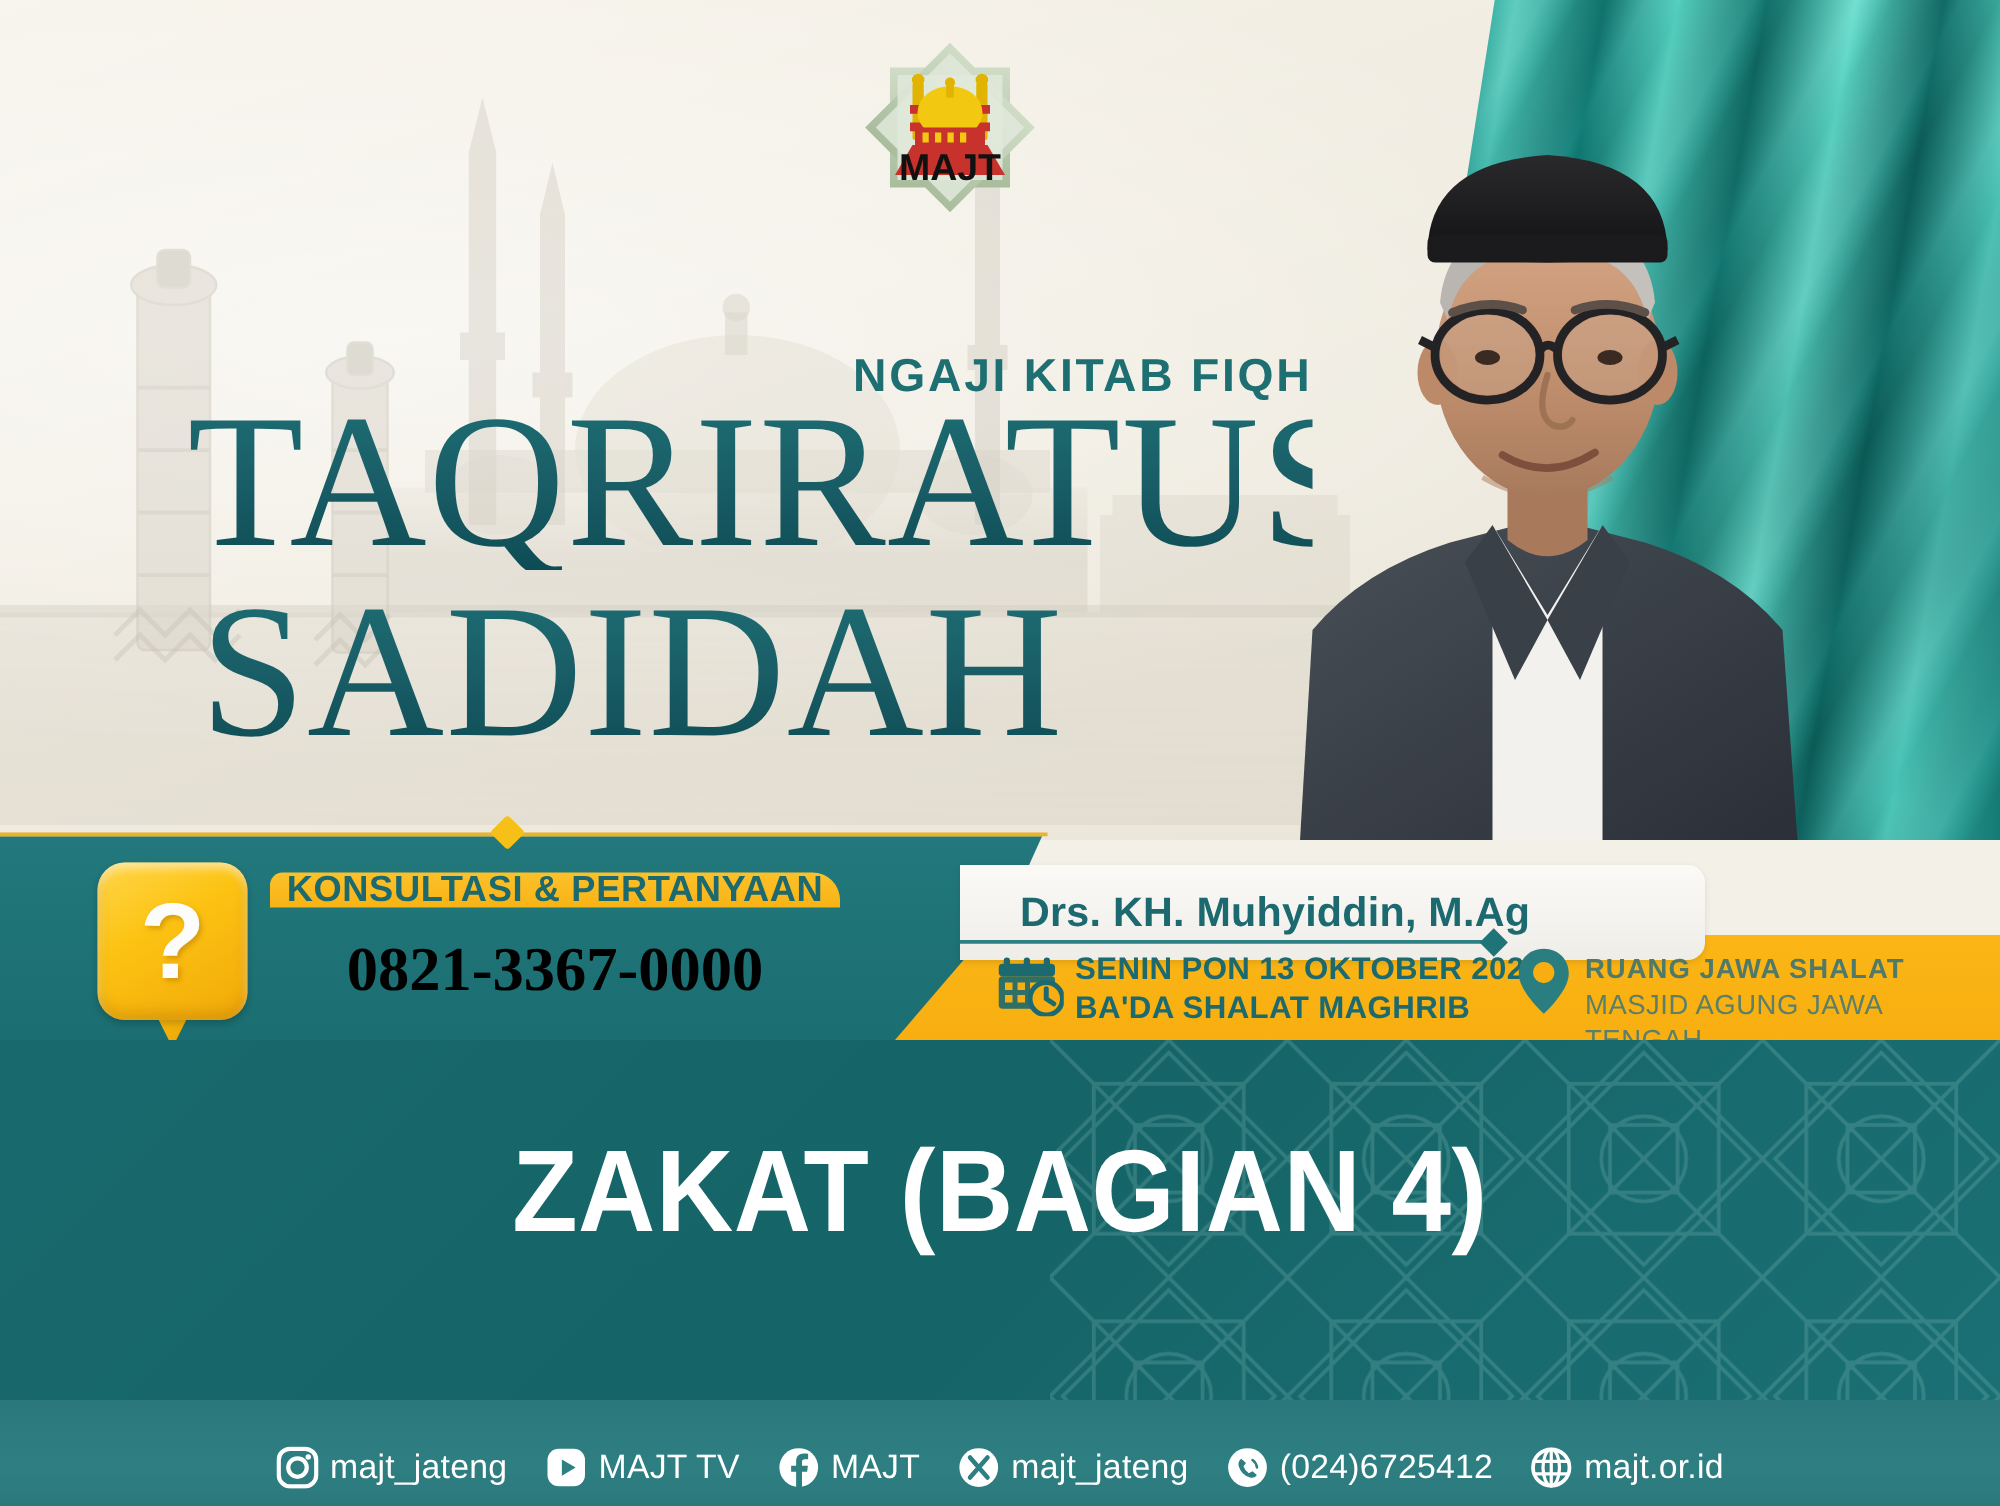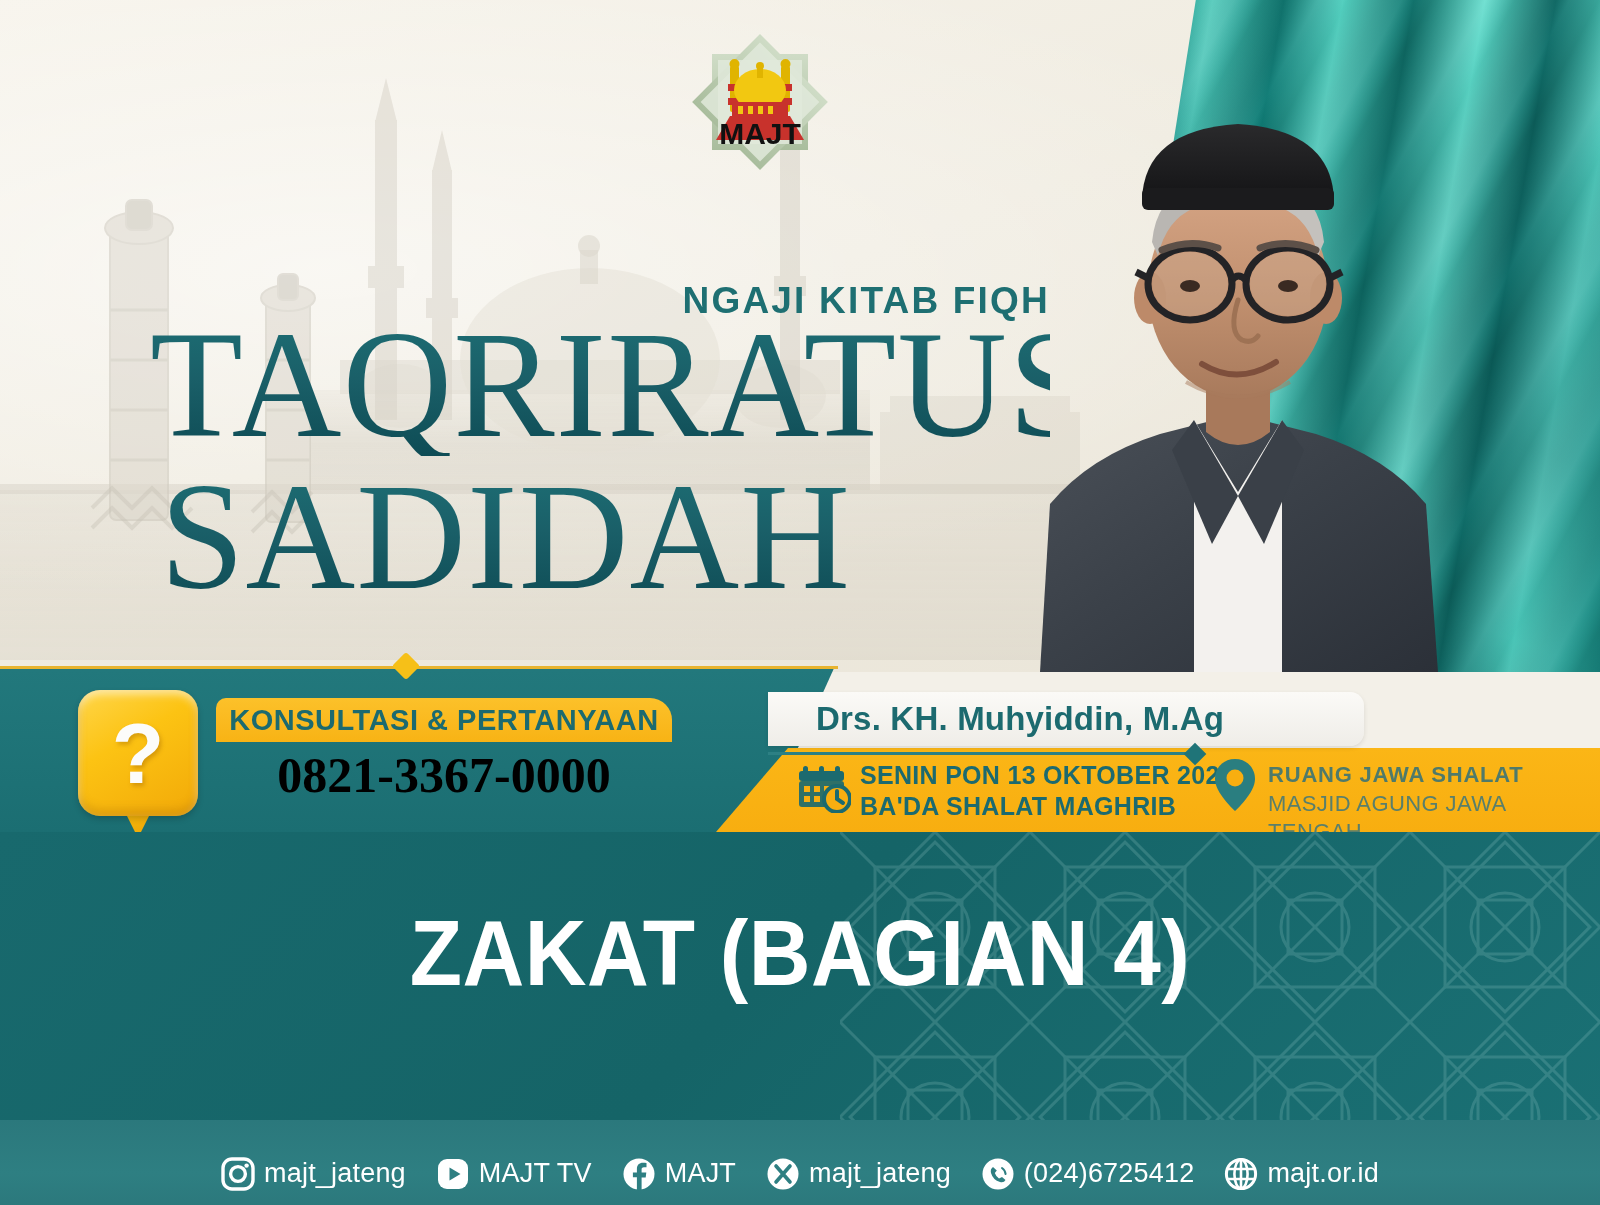--- a/index.html
+++ b/index.html
@@ -99,41 +99,41 @@
   }
   .q-mark {
     position:absolute; left:78px; top:690px; width:120px; height:126px;
     display:flex; align-items:center; justify-content:center;
     font-size:86px; font-weight:bold; color:#FCFCFA;
     font-family:"Liberation Sans", sans-serif;
     text-shadow:2px 3px 4px rgba(150,90,0,.35);
   }
 
   .konsul-pill {
-    position:absolute; left:216px; top:698px; width:456px; height:44px;
+    position:absolute; left:216px; top:698px; width:456px; height:28px;
     background:linear-gradient(180deg,#FCC12A 0%,#F8B315 100%);
     border-radius:10px 22px 0 0;
     display:flex; align-items:center; justify-content:center;
   }
   .konsul-pill span {
     font-size:29px; font-weight:bold; letter-spacing:.5px; color:#1C6A6F;
     font-family:"Liberation Sans", sans-serif;
   }
   .phone-box {
     position:absolute; left:216px; top:742px; width:456px; height:66px;
     display:flex; align-items:center; justify-content:center;
   }
   .phone-box span {
     font-size:50px; font-weight:bold; color:#000000; letter-spacing:0px;
     font-family:Liberation Serif, serif;
   }
 
   
   .name-panel {
-    position:absolute; left:768px; top:692px; width:596px; height:54px;
+    position:absolute; left:768px; top:692px; width:596px; height:76px;
     background:linear-gradient(180deg,#FBFAF7 0%,#EFEDE8 100%);
     border-radius:0 14px 14px 0;
     display:flex; align-items:center; padding-left:48px;
     box-shadow:0 2px 5px rgba(0,0,0,.1);
   }
   .name-panel span {
     font-size:33px; font-weight:bold; color:#1C6A6F; letter-spacing:.2px;
     font-family:"Liberation Sans", sans-serif;
   }
   .diamond-mid {

